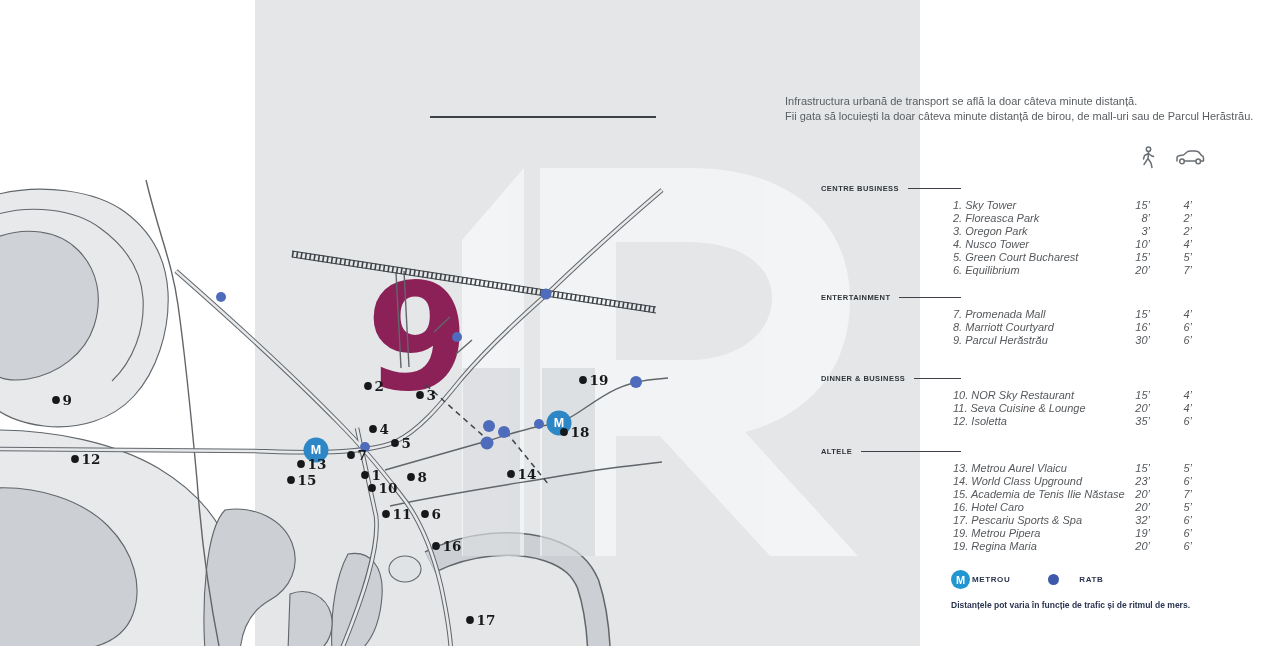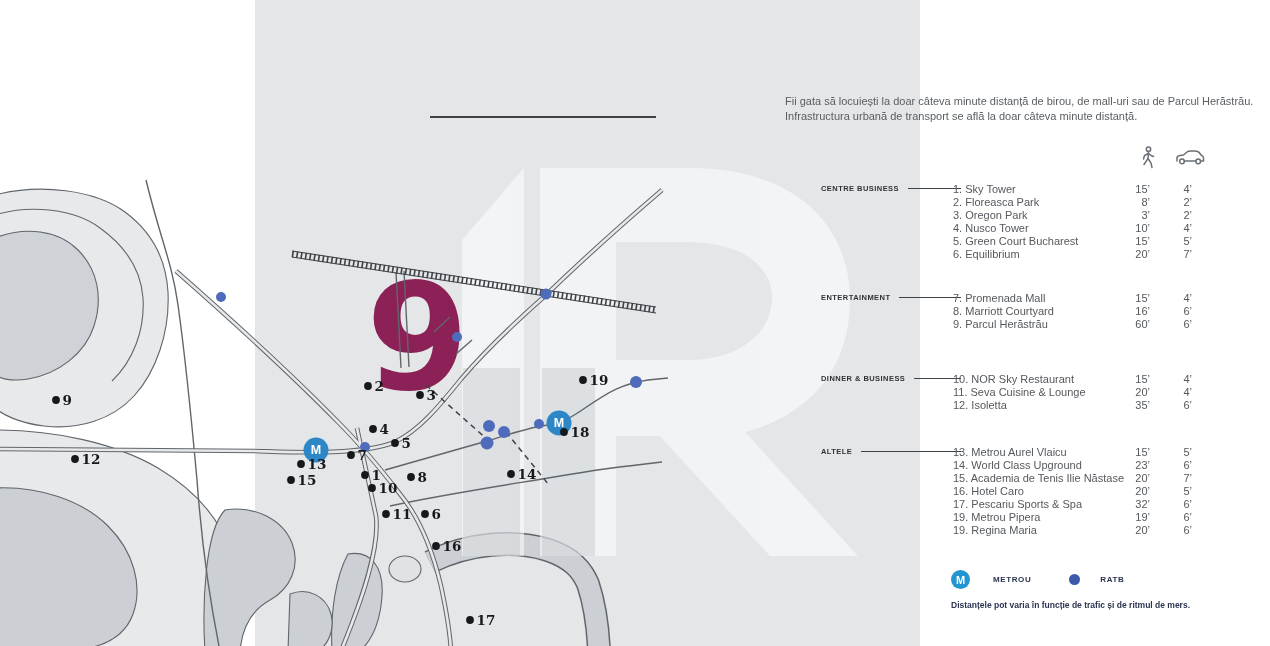--- a/index.html
+++ b/index.html
@@ -16,30 +16,30 @@
   .panel{position:absolute;left:785px;top:0;width:470px;color:#55595d;}
   .intro{position:absolute;top:94px;left:0;width:470px;font-size:11px;line-height:15px;color:#595e62;}
   .col-icons{position:absolute;top:146px;left:0;width:470px;height:24px;}
   .walk-ic{position:absolute;left:352px;top:0;}
   .car-ic{position:absolute;left:390px;top:3px;}
   .group{position:absolute;left:0;width:470px;}
   .g0{top:183px}.g1{top:292px}.g2{top:373px}.g3{top:446px}
   .group-label{position:absolute;left:0;top:1px;width:140px;display:flex;align-items:center;margin-left:36px;}
   .group-label span{font-size:7.5px;font-weight:bold;letter-spacing:.45px;color:#2f3438;white-space:nowrap;}
   .group-label i{flex:1;border-top:1.4px solid #3c4247;margin-left:9px;}
-  .rows{position:absolute;left:168px;top:0;width:302px;}
+  .rows{position:absolute;left:168px;top:16px;width:302px;font-style:italic;}
   .row{position:relative;height:13px;font-size:11px;line-height:13px;}
   .row .nm{position:absolute;left:0;width:225px;white-space:nowrap;}
   .row .wk{position:absolute;left:127px;width:70px;text-align:right;}
   .row .cr{position:absolute;left:207px;width:32px;text-align:right;}
   
   .legend{position:absolute;top:570px;left:166px;display:flex;align-items:center;}
   .m-badge{width:19px;height:19px;border-radius:50%;background:#2196d0;color:#fff;font-weight:bold;
            font-size:11px;display:flex;align-items:center;justify-content:center;}
-  .leg-lbl{font-size:8px;font-weight:bold;letter-spacing:.6px;color:#2c3550;margin-left:23px;}
+  .leg-lbl{font-size:8px;font-weight:bold;letter-spacing:.6px;color:#2c3550;margin-left:2px;}
   .ratb-dot{width:11px;height:11px;border-radius:50%;background:#3e58ab;margin-left:38px;}
   .leg-lbl2{font-size:8px;font-weight:bold;letter-spacing:.6px;color:#2c3550;margin-left:4px;padding-left:16px;}
   .disclaimer{position:absolute;top:600px;left:166px;width:384px;font-size:8.5px;font-weight:bold;
               color:#2c3550;}
   svg text{user-select:none;}
 </style>
 </head>
 <body>
 
 <div class="stage">
@@ -165,22 +165,22 @@
         <text x="570.5" y="436.6" fill="#17181a" font-family="DejaVu Serif, serif" font-weight="bold" font-size="13.5">18</text>
         <circle cx="583" cy="380" r="3.9" fill="#17181a"></circle>
         <text x="589.5" y="384.6" fill="#17181a" font-family="DejaVu Serif, serif" font-weight="bold" font-size="13.5">19</text>
       </g>
   </svg>
 
   <div class="heading-rule"></div>
 
   <div class="panel">
     <div class="intro">
+      <div>Infrastructura urbană de transport se află la doar câteva minute distanță.</div>
       <div>Fii gata să locuiești la doar câteva minute distanță de birou, de mall-uri sau de Parcul Herăstrău.</div>
-      <div>Infrastructura urbană de transport se află la doar câteva minute distanță.</div>
     </div>
 
     <div class="col-icons">
       <svg class="walk-ic" width="21" height="23" viewBox="0 0 21 23" fill="none" stroke="#6a6f74" stroke-width="1.5" stroke-linecap="round">
         <circle cx="11.5" cy="3.2" r="2.2"></circle>
         <path d="M11.5,6.2 L11,12.5 L7,18.5 M11,12.5 L14,17 L15,21.5 M11.3,7.5 L7.5,9.5 L6.5,13 M11.5,7.5 L14.5,9.8 L16.5,10.5"></path>
       </svg>
       <svg class="car-ic" width="30" height="17" viewBox="0 0 30 17" fill="none" stroke="#6a6f74" stroke-width="1.5" stroke-linecap="round" stroke-linejoin="round">
         <path d="M2,12 L2,9 C2,7.5 3,6.8 5,6.5 L8.5,6 L12,3 C12.8,2.3 14,2 16,2 L20,2 C22.5,2 24,3 25,4.5 L26.5,6.5 C27.8,6.8 28.5,7.6 28.5,9 L28.5,12 L25.7,12 M9.3,12 L20.7,12"></path>
         <circle cx="7" cy="12.4" r="2.3"></circle>
@@ -238,21 +238,21 @@
               <span class="wk">15’</span>
               <span class="cr">4’</span>
             </div>
             <div class="row">
               <span class="nm">8. Marriott Courtyard</span>
               <span class="wk">16’</span>
               <span class="cr">6’</span>
             </div>
             <div class="row">
               <span class="nm">9. Parcul Herăstrău</span>
-              <span class="wk">60’</span>
+              <span class="wk">30’</span>
               <span class="cr">6’</span>
             </div>
           </div>
         </div>
         <div class="group g2">
           <div class="group-label">
             <span>DINNER &amp; BUSINESS</span>
             <i></i>
           </div>
           <div class="rows">

